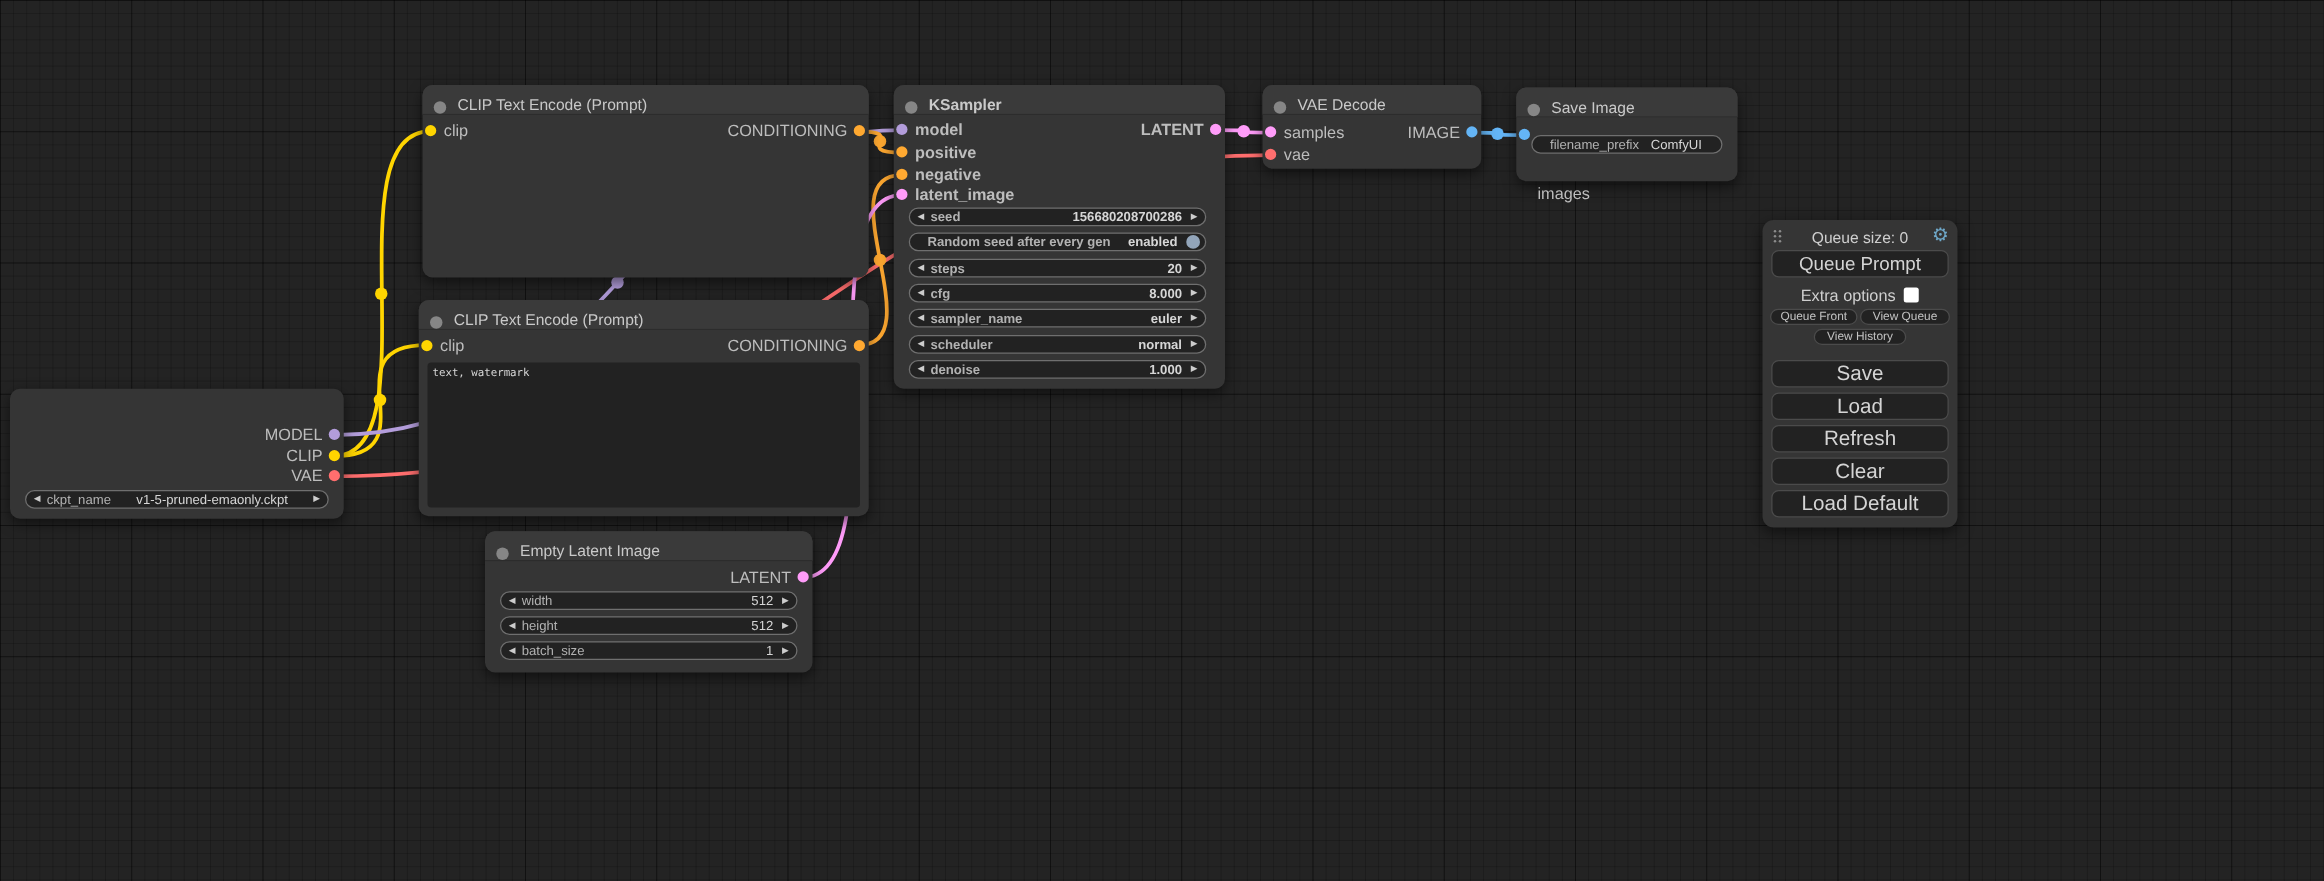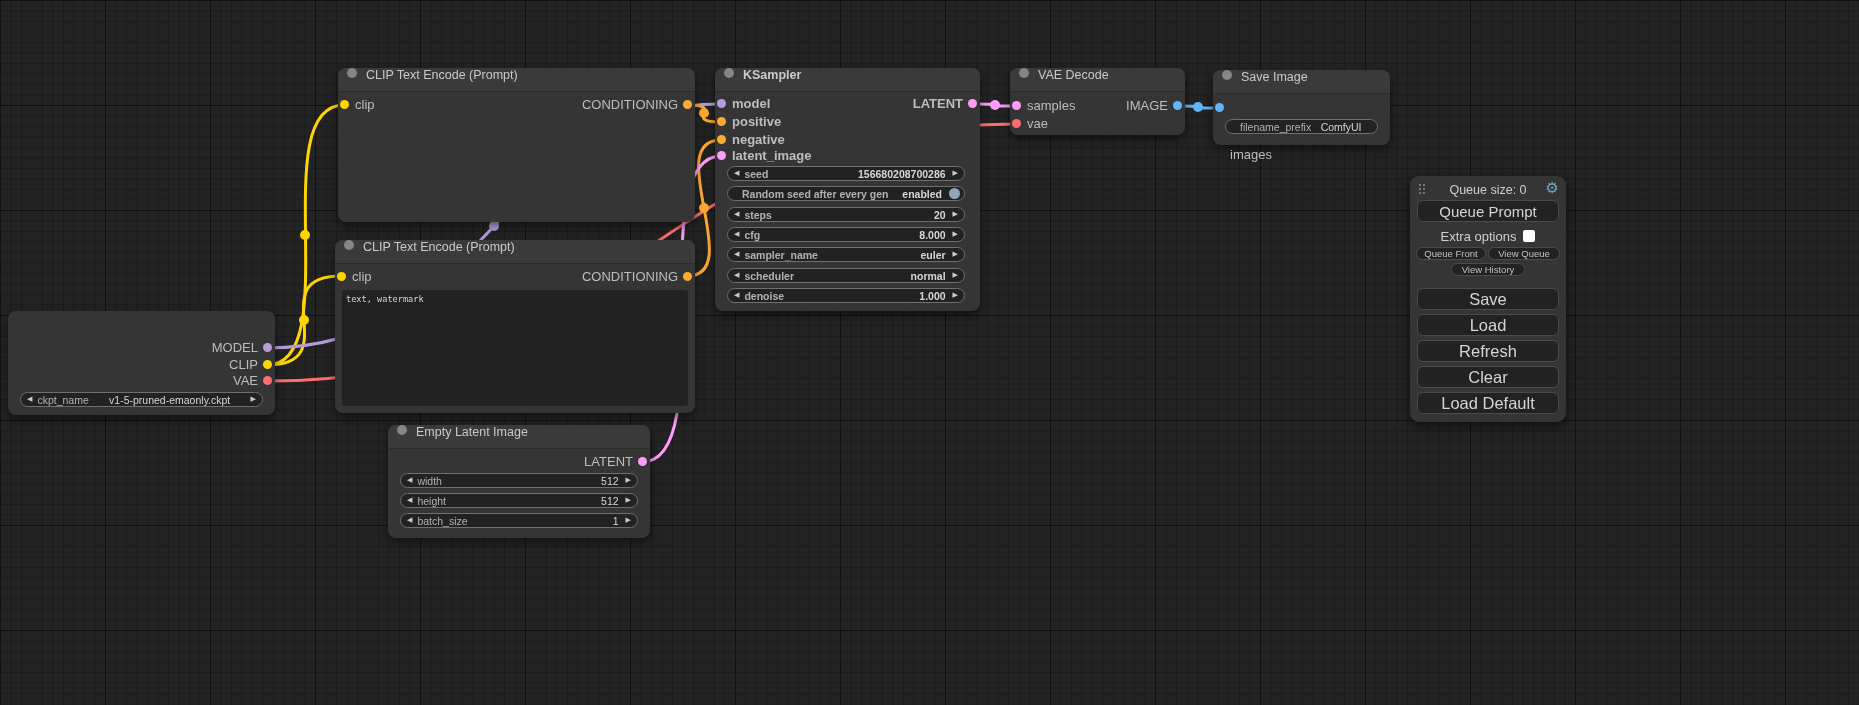--- a/index.html
+++ b/index.html
@@ -14,21 +14,21 @@
       linear-gradient(90deg, rgba(0,0,0,.20) 1px, transparent 1px);
     background-size:105px 105px,105px 105px,10.5px 10.5px,10.5px 10.5px;
   }
   #wires{position:absolute;left:0;top:0;z-index:1;}
   .node{
     position:absolute;background:#353535;border-radius:8px;z-index:2;
     box-shadow:0 4px 10px rgba(0,0,0,.5);
   }
   .titlebar{
     position:absolute;top:0;left:0;right:0;height:24px;background:#3a3a3a;
-    border-radius:8px 8px 0 0;display:flex;align-items:flex-start;padding-left:9px;
+    border-radius:8px 8px 0 0;display:flex;align-items:flex-end;padding-left:9px;
     box-sizing:border-box;border-bottom:1px solid #2c2c2c;
   }
   .tdot{width:10px;height:10px;border-radius:50%;background:#868686;margin-right:9px;flex:none;}
   .title{color:#c9c9c9;font-size:12.5px;white-space:nowrap;}
   .port{position:absolute;width:9px;height:9px;border-radius:50%;z-index:3;}
   .port.in{left:2px}
   .port.out{right:3px}
   .plabel{position:absolute;color:#bdbdbd;font-size:13px;line-height:12px;white-space:nowrap;}
   .plabel.in{left:17px}
   .plabel.out{right:17px;text-align:right}
@@ -232,21 +232,21 @@
   <span class="port out" style="top: 33px; background-color: rgb(100, 181, 246);"></span>
 </div>
 
 <div class="node" style="left:1213px;top:70px;width:177px;height:75px;">
   <div class="titlebar">
     <span class="tdot"></span>
     <span class="title">Save Image</span>
   </div>
   <span class="port in" style="top: 33px; background-color: rgb(100, 181, 246);"></span>
   <span class="plabel in" style="top:32px;margin-top:47px;">images</span>
-  <div class="widget noarrow" style="top:49px;left:12px;width:153px;justify-content:center;">
+  <div class="widget noarrow" style="top:38px;left:12px;width:153px;justify-content:center;">
     <span class="wlabel">filename_prefix</span>
     <span class="wvalue center">ComfyUI</span>
   </div>
 </div>
 
 <div class="panel">
   <span class="handle">
       <i></i>
       <i></i>
       <i></i>

